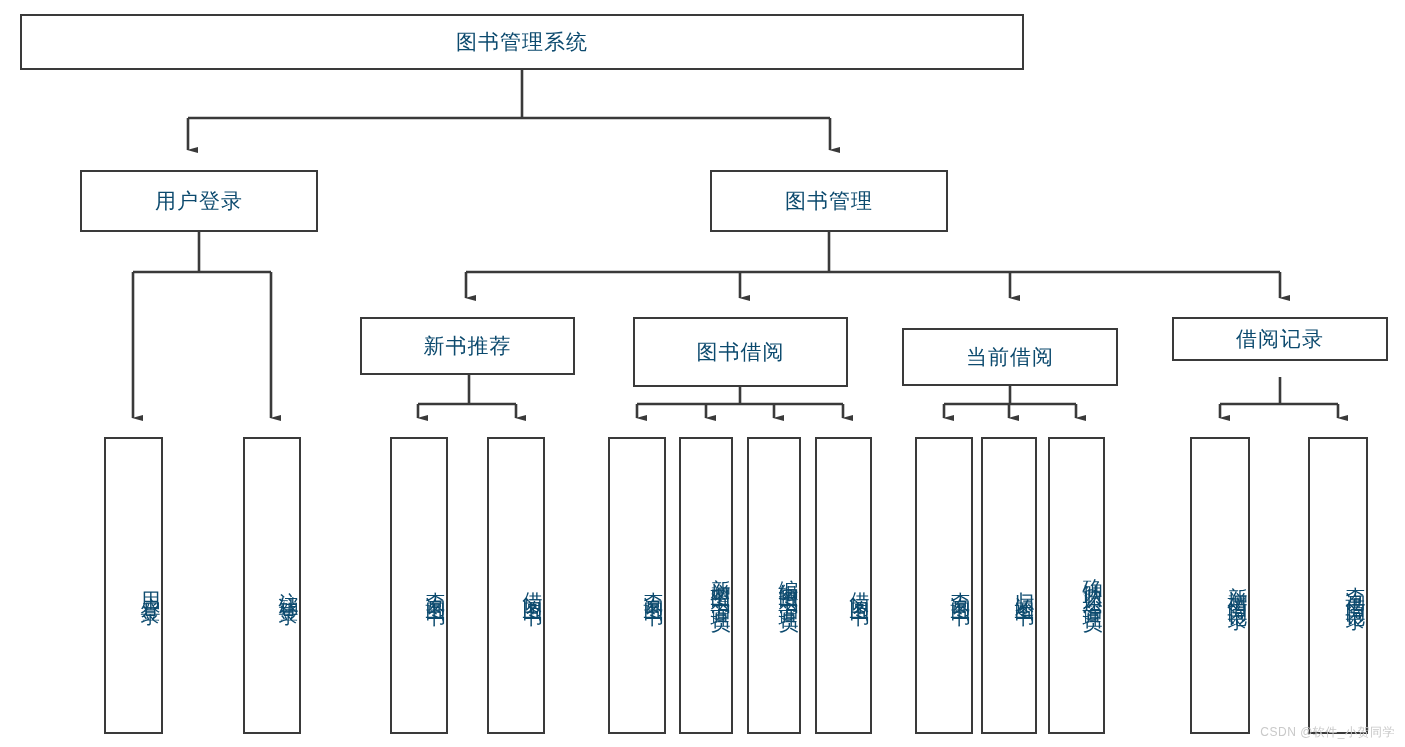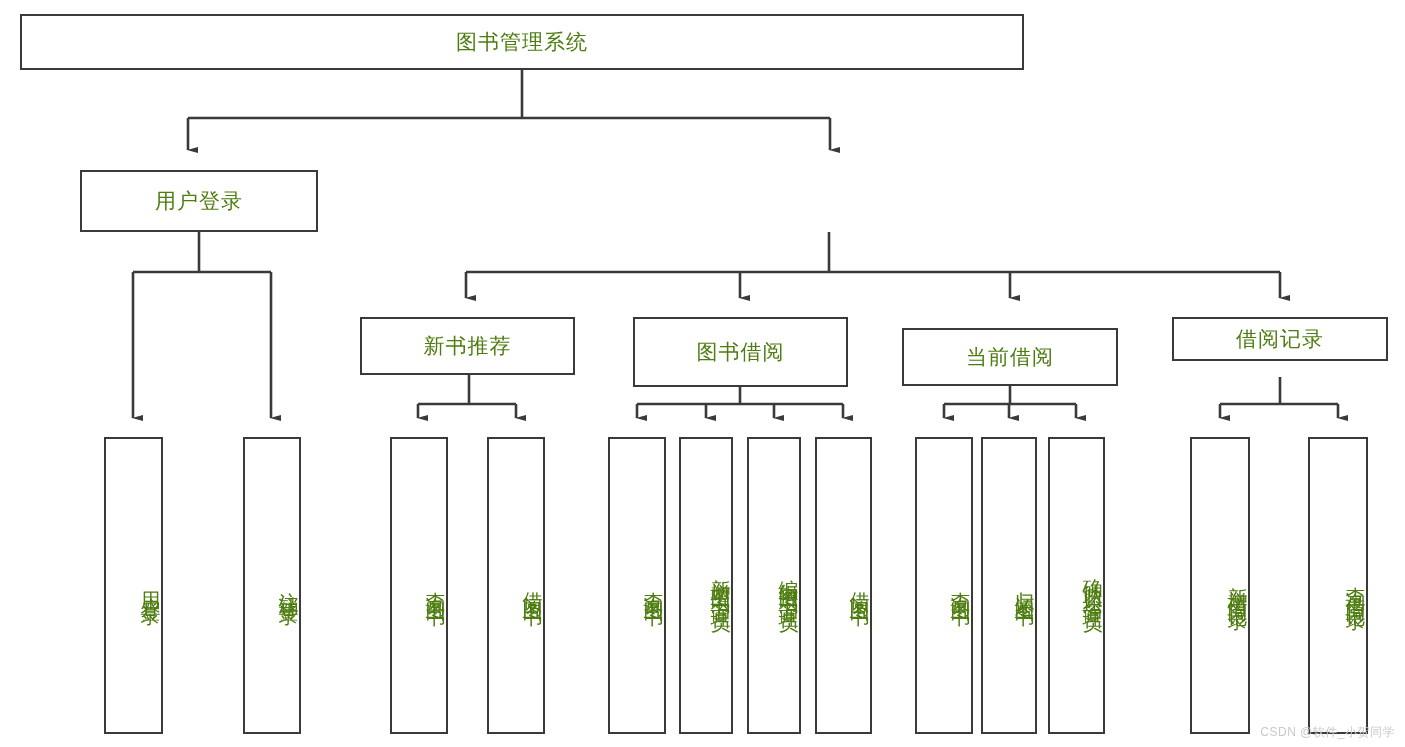--- a/index.html
+++ b/index.html
@@ -2,21 +2,21 @@
 <html><head>
 <meta charset="utf-8">
 <style>
   html,body{margin:0;padding:0;background:#ffffff;}
   body{width:1405px;height:747px;overflow:hidden;
        font-family:"Liberation Sans","DejaVu Sans",sans-serif;}
   #stage{position:relative;width:1405px;height:747px;background:#ffffff;}
   svg#wires{position:absolute;left:0;top:0;width:1405px;height:747px;}
   .node{position:absolute;box-sizing:border-box;background:#ffffff;
         border:2px solid #3a3a3a;display:flex;align-items:center;
-        justify-content:center;color:#4d7c0f;}
+        justify-content:center;color:#0c4a6e;}
   .node.h{font-size:21px;letter-spacing:1px;}
   .node.v{writing-mode:vertical-rl;text-orientation:upright;
           font-size:20px;letter-spacing:5px;padding:14px 0;
           align-items:flex-start;justify-content:center;line-height:1.05;}
   .wm{position:absolute;right:10px;bottom:6px;font-size:12px;
       color:#c9c9c9;letter-spacing:.5px;white-space:nowrap;}
 </style>
 </head>
 <body>
 
@@ -68,20 +68,21 @@
       <path d="M1280,377 L1280,404"></path>
       <path d="M1220,404 L1338,404"></path>
       <path d="M1220,404 L1220,418" marker-end="url(#ah)"></path>
       <path d="M1338,404 L1338,418" marker-end="url(#ah)"></path>
     </g>
   </svg>
 
   <div class="node h" style="left:20px;top:14px;width:1004px;height:56px;">图书管理系统</div>
 
   <div class="node h" style="left:80px;top:170px;width:238px;height:62px;">用户登录</div>
+  <div class="node h" style="left:710px;top:170px;width:238px;height:62px;">图书管理</div>
 
   <div class="node h" style="left:360px;top:317px;width:215px;height:58px;">新书推荐</div>
   <div class="node h" style="left:633px;top:317px;width:215px;height:70px;">图书借阅</div>
   <div class="node h" style="left:902px;top:328px;width:216px;height:58px;">当前借阅</div>
   <div class="node h" style="left:1172px;top:317px;width:216px;height:44px;">借阅记录</div>
 
   <div class="node v" style="left:104px;top:437px;width:59px;height:297px;">用户登录</div>
   <div class="node v" style="left:243px;top:437px;width:58px;height:297px;">注销登录</div>
 
   <div class="node v" style="left:390px;top:437px;width:58px;height:297px;">查询图书</div>

